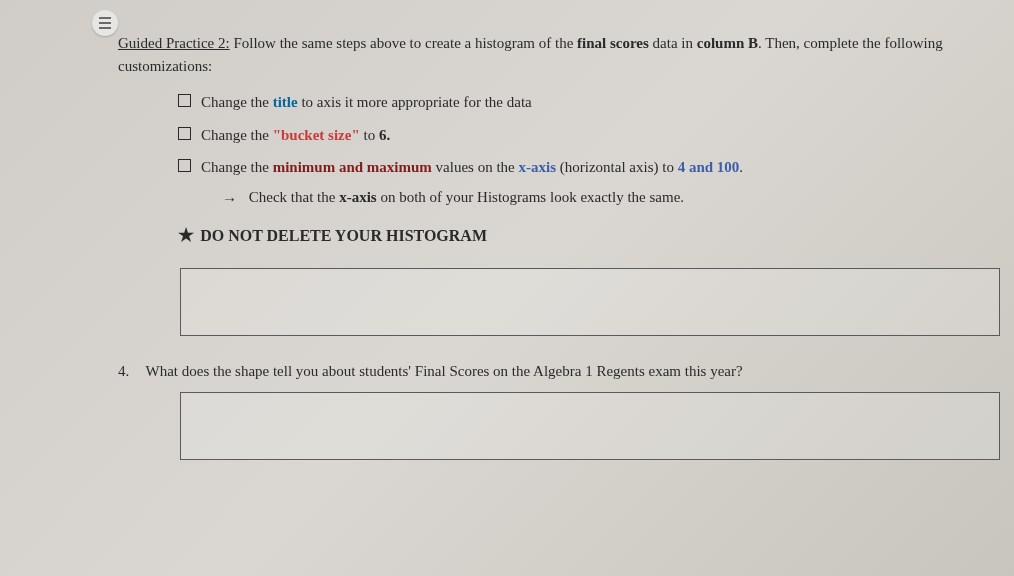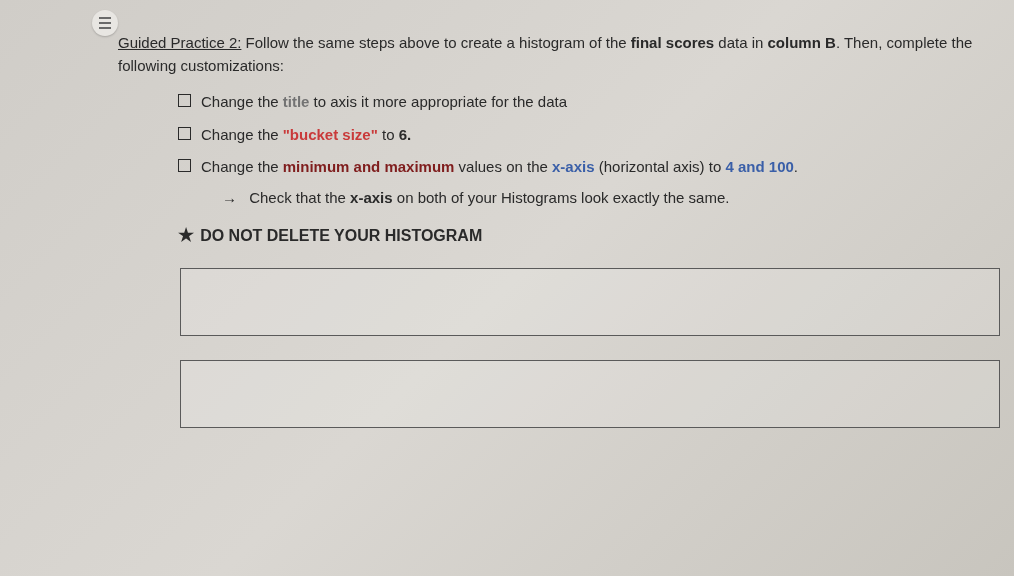--- a/index.html
+++ b/index.html
@@ -1,15 +1,15 @@
 <!DOCTYPE html>
 <html><head>
   <meta charset="utf-8">
   <style>
-    * { box-sizing: border-box; margin: 0; padding: 0; }
+    * { box-sizing: border-box; margin: 0; padding: 0; font-family: Liberation Serif, serif; }
     body {
       font-family: Arial, Helvetica, sans-serif;
       background: linear-gradient(135deg, #d0cdc8 0%, #dad7d2 50%, #c8c5be 100%);
       width: 1014px;
       height: 576px;
       overflow: hidden;
       color: #2a2a2a;
       font-size: 15px;
       position: relative;
     }
@@ -56,21 +56,21 @@
     }
     .checkbox {
       display: inline-block;
       width: 13px;
       height: 13px;
       border: 1.5px solid #2a2a2a;
       margin-right: 10px;
       margin-top: 3px;
       flex-shrink: 0;
     }
-    .orange { color: #737373; font-weight: bold; margin-top: 20px; }
+    .orange { color: #0369a1; font-weight: bold; margin-top: 20px; }
     .red { color: #c93a3a; font-weight: bold; }
     .purple { color: #7f1d1d; font-weight: bold; }
     .blue { color: #3a5fa8; font-weight: bold; }
     .sub-item {
       margin-left: 104px;
       margin-top: 4px;
       margin-bottom: 18px;
     }
     .arrow {
       display: inline-block;
@@ -142,15 +142,19 @@
     <span class="arrow">→</span>
     <span>Check that the </span><span class="bold">x-axis</span><span> on both of your Histograms look exactly the same.</span>
   </div>
 
   <div class="do-not-delete">
     <span class="star">★</span><span>DO NOT DELETE YOUR HISTOGRAM</span>
   </div>
 
   <div class="answer-box"></div>
 
+  <div class="question">
+    <span class="q-num">4.</span>
+    <span>What does the shape tell you about students' Final Scores on the Algebra 1 Regents exam this year?</span>
+  </div>
   <div class="answer-box"></div>
 
 </div>
 
 </body></html>

